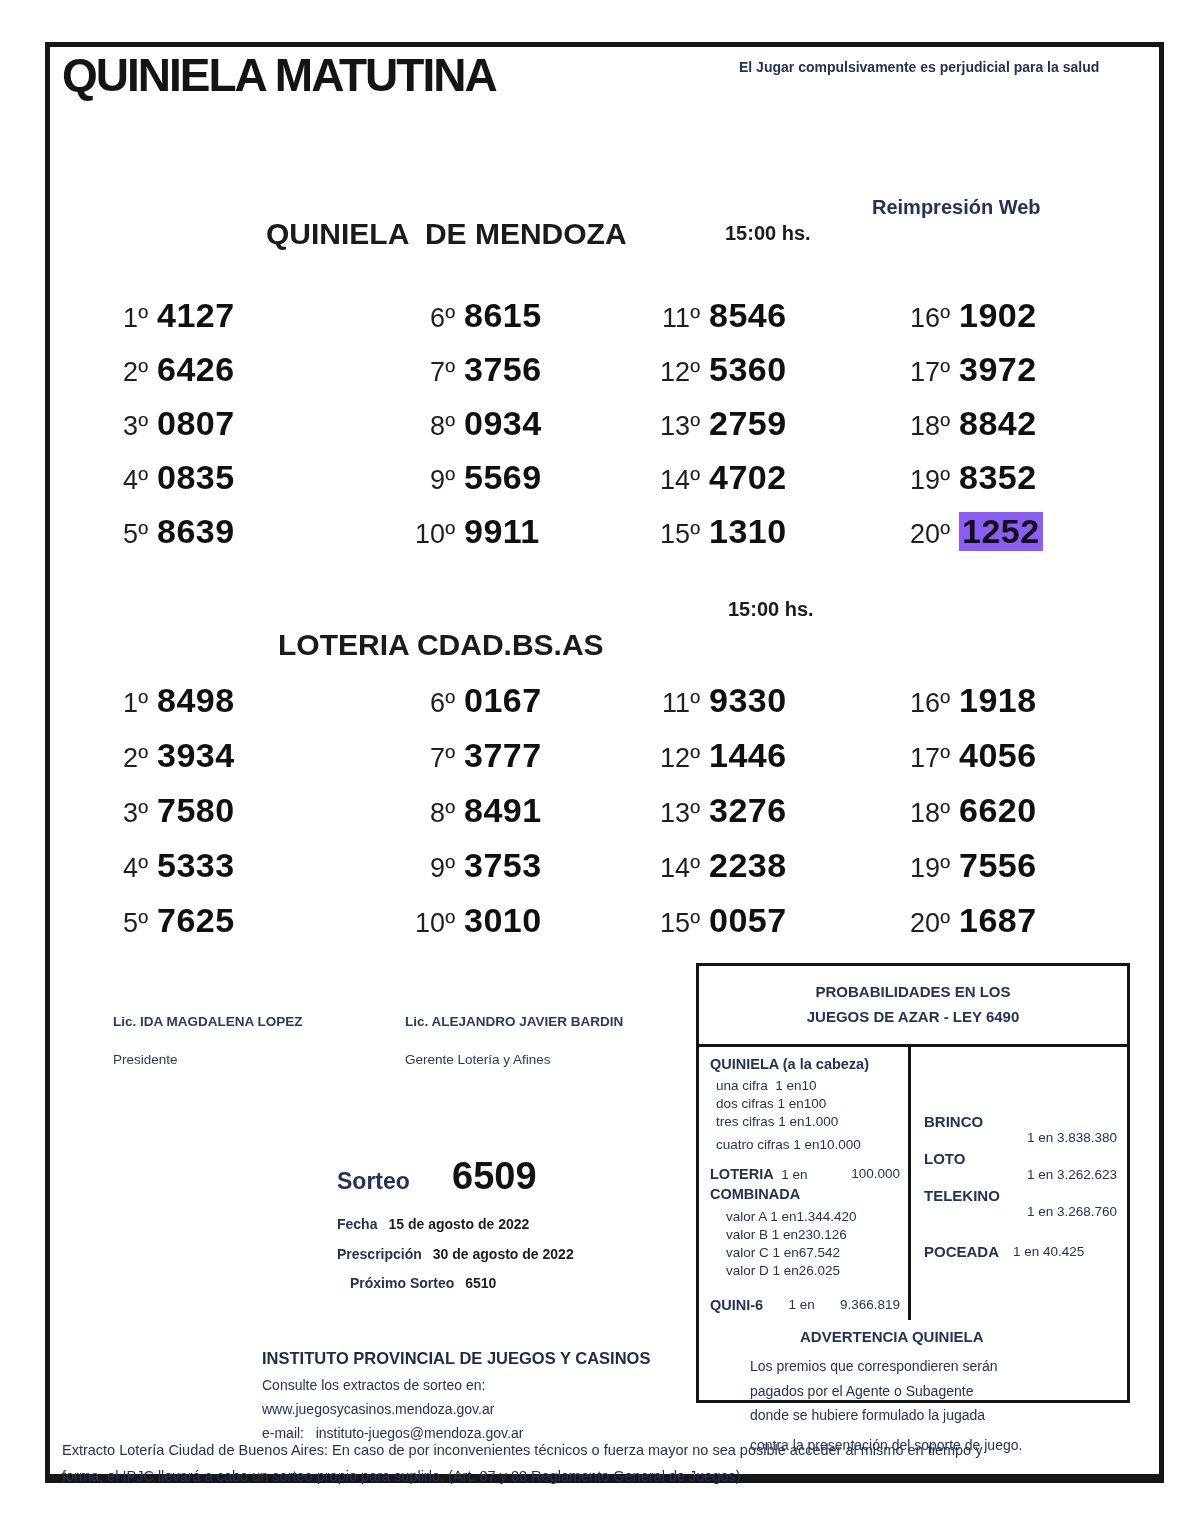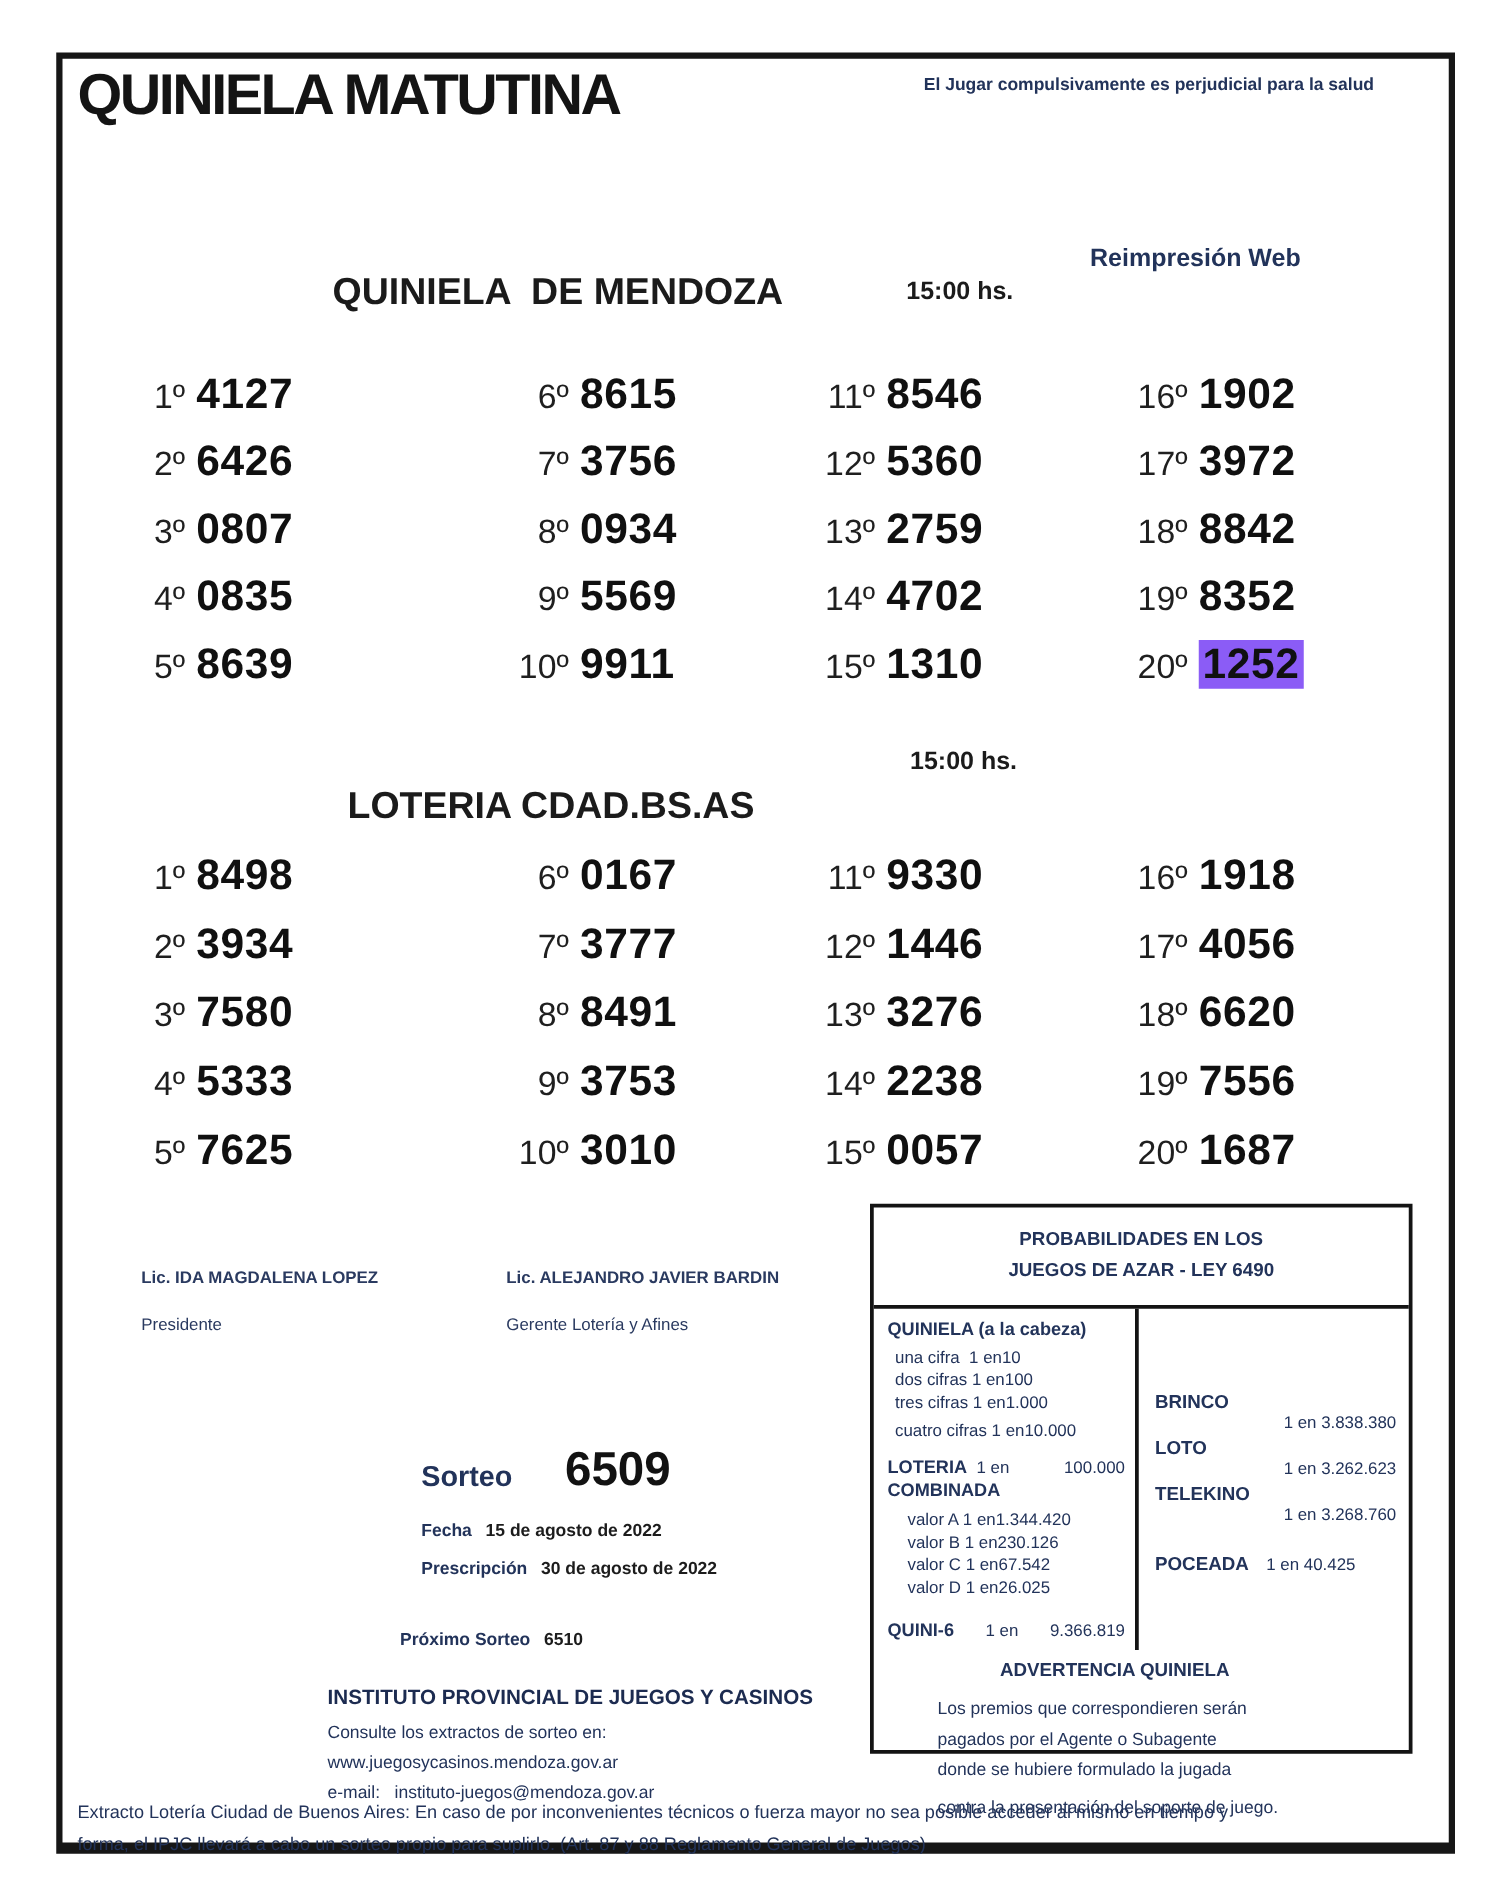--- a/index.html
+++ b/index.html
@@ -92,21 +92,21 @@
   .game-inline .game-odds{line-height:18px;}
 
   
   .sorteo-label{left:337px;top:1168px;font-size:23px;font-weight:700;color:#22335a;}
   .sorteo-num{left:452px;top:1155px;font-size:38px;font-weight:800;color:#121212;}
   .info-row{font-size:14px;color:#22335a;white-space:pre;}
   .info-row .k{font-weight:700;color:#22335a;margin-right:11px;}
   .info-row .v{font-weight:700;color:#1c1c1c;}
   .row-fecha{left:337px;top:1216px;}
   .row-presc{left:337px;top:1246px;}
-  .row-prox{left:320px;top:1275px;margin-top:28px;}
+  .row-prox{left:350px;top:1275px;}
 
   
   .advert{left:750px;top:1328px;width:390px;color:#22335a;}
   .advert-title{font-size:15px;font-weight:700;margin-left:50px;margin-bottom:9px;}
   .advert-line{font-size:14px;line-height:24.5px;}
 
   
   .inst{left:262px;top:1349px;color:#22335a;}
   .inst-title{font-size:16.5px;font-weight:700;color:#1c2b50;margin-bottom:5px;}
   .inst-line{font-size:14px;line-height:24px;white-space:pre;}

